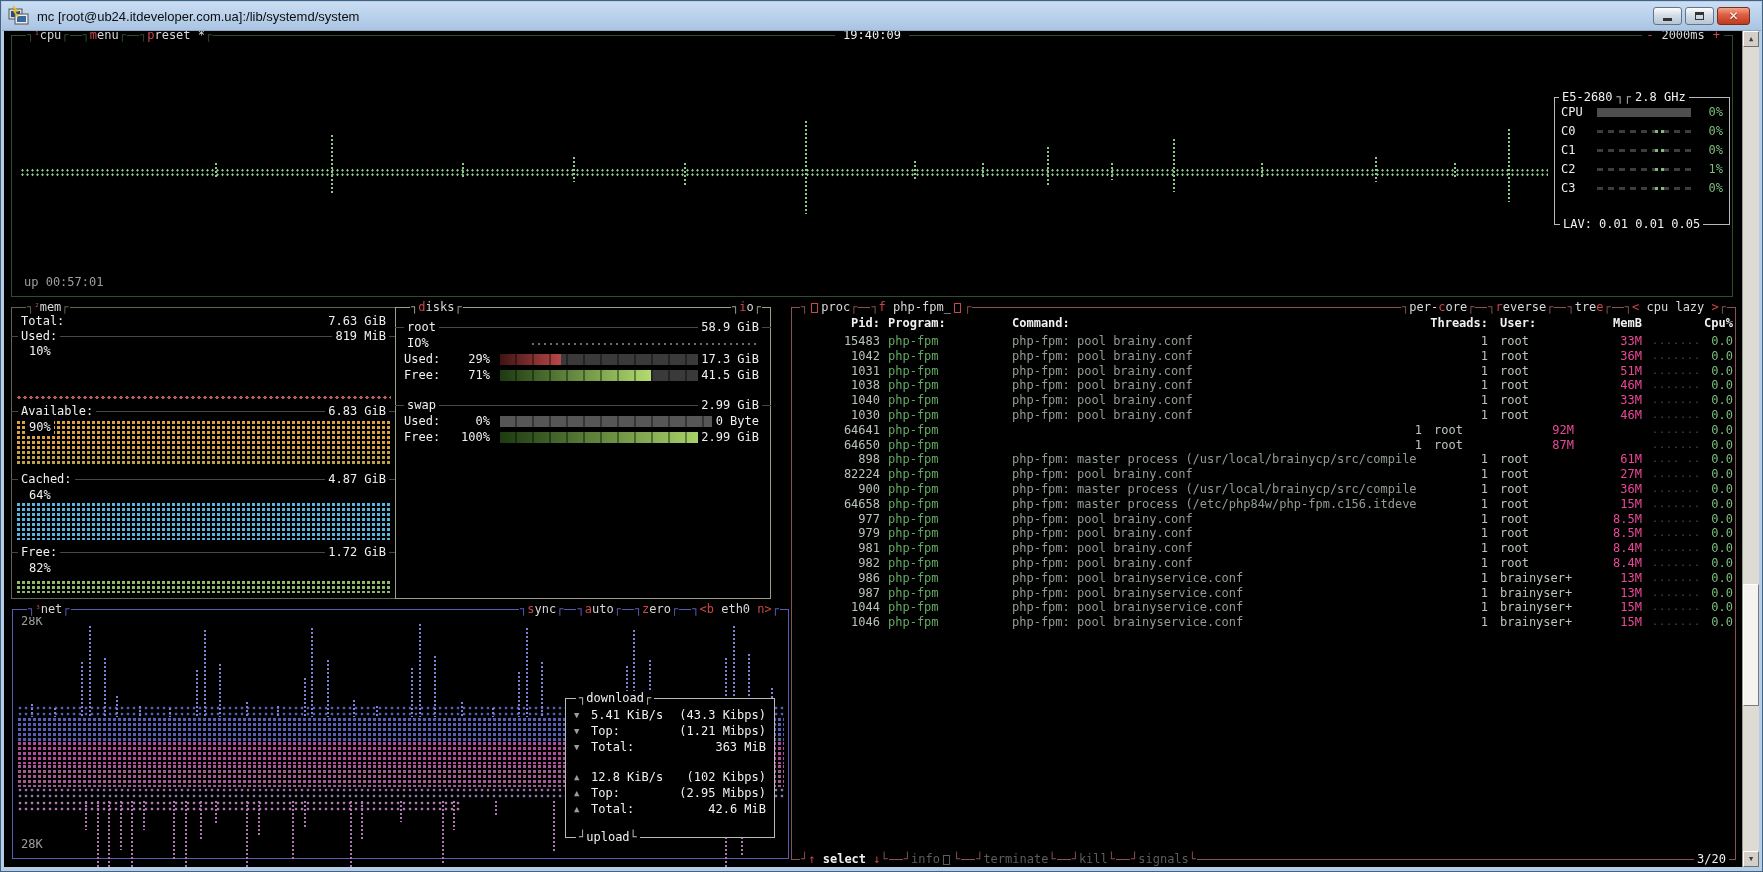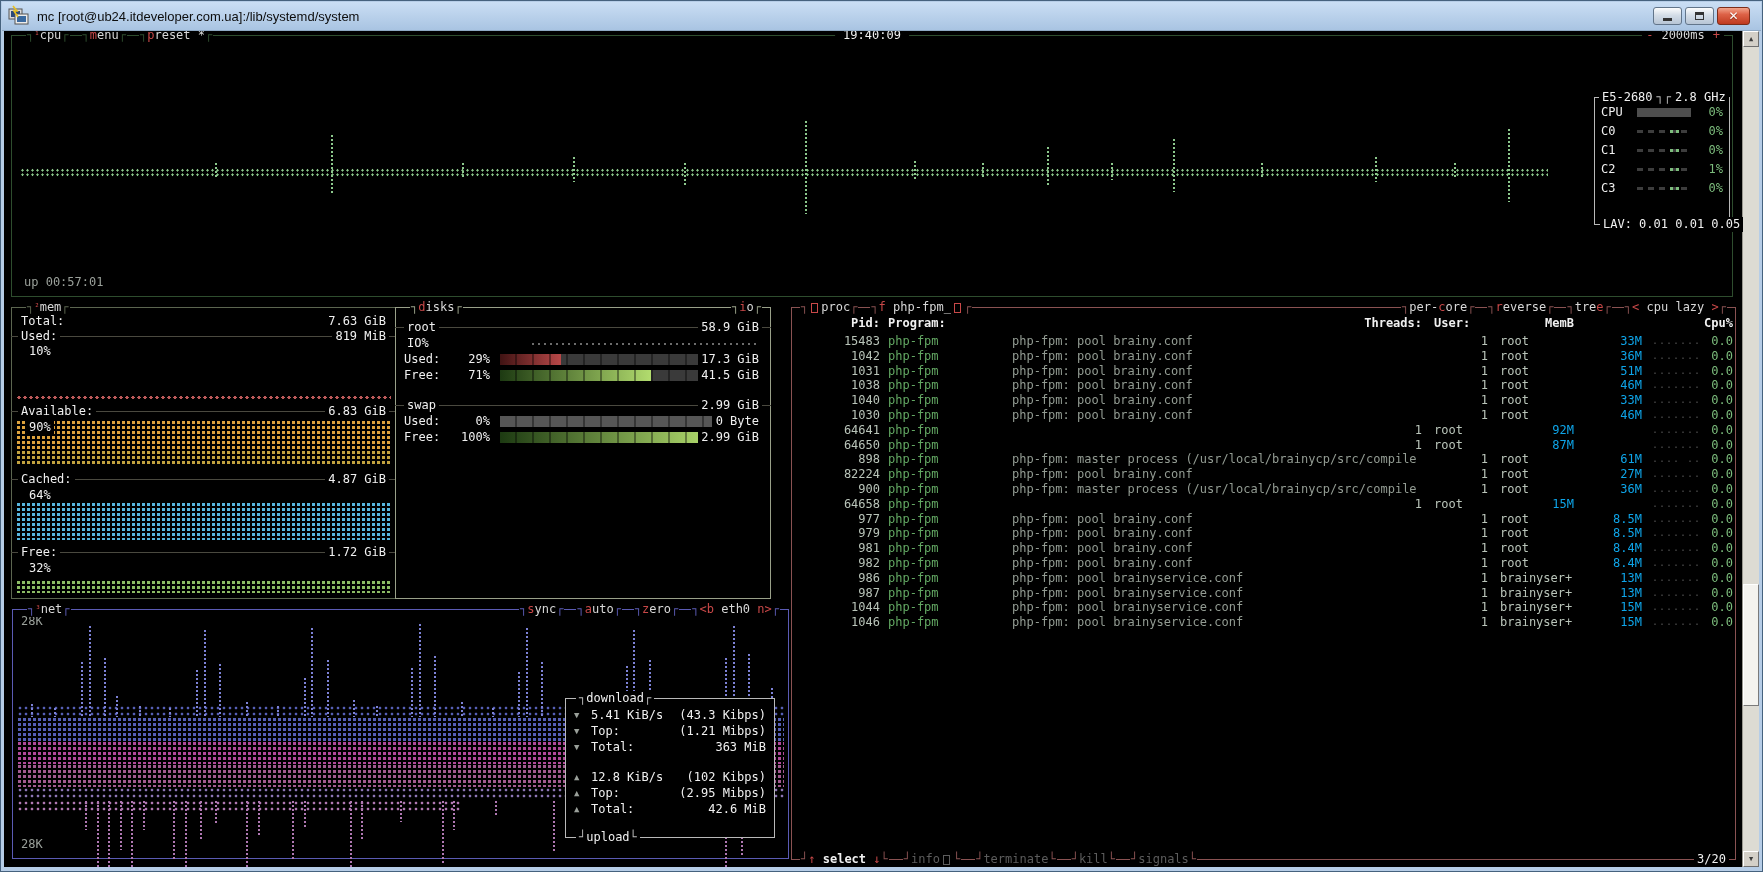--- a/index.html
+++ b/index.html
@@ -42,21 +42,21 @@
 .sup{color:var(--accent-red);font-size:9px;vertical-align:4px}
 .rbox{display:inline-block;width:7px;height:10px;border:1px solid var(--accent-red);margin:0 3px;vertical-align:-1px}
 .gbox{display:inline-block;width:7px;height:10px;border:1px solid var(--text-dim);margin:0 3px;vertical-align:-1px}
 
 .clock{position:absolute;top:-8px;left:50%;transform:translateX(-50%);background:#000;padding:0 8px;color:var(--text-bright);z-index:6}
 .rate{position:absolute;top:-8px;right:8px;background:#000;padding:0 4px;display:flex;gap:8px;z-index:6}
 .cpu-graph{position:absolute;left:8px;top:60px;right:8px;height:170px}
 .cpu-line{position:absolute;left:0;right:176px;top:72px;height:9px;background-image:radial-gradient(var(--cpu-dots) 1.2px,transparent 1.3px);background-size:5px 4.5px}
 .cspike{position:absolute;width:4px;background-image:radial-gradient(var(--cpu-dots) 1.1px,transparent 1.2px);background-size:4px 4px}
 .uptime{position:absolute;left:12px;bottom:6px;color:var(--text-gray)}
-.cpubox{position:absolute;right:2px;top:61px;width:136px;height:128px;border:1px solid var(--box-border);background:#000;z-index:4}
+.cpubox{position:absolute;right:2px;top:61px;width:176px;height:128px;border:1px solid var(--box-border);background:#000;z-index:4}
 .btitle{position:absolute;top:-8px;left:4px;background:#000;padding:0 3px;display:flex;gap:4px;color:var(--text-bright);white-space:pre}
 .btick{color:var(--box-border)}
 .cbrow{display:flex;align-items:center;height:19px;padding:0 6px;gap:6px}
 .cbrow:first-of-type{margin-top:5px}
 .cblabel{width:30px;color:var(--text-bright)}
 .cbbar{flex:1;height:9px;position:relative}
 .cbbar.solid{background:#4e4e4e}
 .cbbar.dashed::before{content:"";position:absolute;left:0;right:0;top:3px;height:3px;background:repeating-linear-gradient(90deg,#3d3d3d 0 6px,transparent 6px 11px)}
 .cbbar.dashed::after{content:"";position:absolute;left:62%;top:3px;width:12px;height:3px;background:repeating-linear-gradient(90deg,var(--green-text) 0 3px,transparent 3px 6px)}
 .cbval{width:26px;text-align:right;color:var(--green-text)}
@@ -116,21 +116,21 @@
 .nval{margin-left:auto;color:var(--text-bright)}
 
 .phead{position:absolute;top:8px;left:4px;right:4px;display:grid;grid-template-columns:84px 118px 424px 66px 86px 68px 10px 48px 35px;color:var(--text-bright);font-weight:bold}
 .prows{position:absolute;top:26px;left:4px;right:4px}
 .prow{display:grid;grid-template-columns:84px 118px 424px 66px 86px 68px 10px 48px 35px;height:14.8px;line-height:14.8px;white-space:nowrap;cursor:default}
 .c-pid{text-align:right;color:var(--row-text)}
 .c-prog{padding-left:8px;color:var(--program-green)}
 .c-cmd{padding-left:14px;color:var(--command-gray);overflow:hidden}
 .c-thr{text-align:right;color:var(--row-text)}
 .c-user{padding-left:12px;color:var(--row-text)}
-.c-mem{text-align:right;color:#0ea5e9}
+.c-mem{text-align:right;color:#ec4899}
 .c-spark{grid-column:8;color:#4f4f4f;font-size:10px;letter-spacing:1px;overflow:hidden}
 .c-cpu{text-align:right;color:var(--green-text);padding-right:2px}
 .phead .c-pid,.phead .c-prog,.phead .c-cmd,.phead .c-thr,.phead .c-user{color:var(--text-bright)}
 .phead .c-mem,.phead .c-cpu{color:var(--text-bright)}
 .pcount{position:absolute;bottom:-8px;right:6px;background:#000;padding:0 3px;color:var(--text-bright);z-index:6}
 </style>
 </head>
 <body>
 
 <div class="window">
@@ -243,21 +243,21 @@
       <div class="mpct mp-used">10%</div>
       <div class="mfill f-used"></div>
       <div class="mrow m-avail lined"><span class="lbl">Available:</span><span class="val">6.83 GiB</span></div>
       <div class="mfill f-avail"></div>
       <div class="mfill f-avail2"></div>
       <div class="mpct mp-avail">90%</div>
       <div class="mrow m-cached lined"><span class="lbl">Cached:</span><span class="val">4.87 GiB</span></div>
       <div class="mpct mp-cached">64%</div>
       <div class="mfill f-cached"></div>
       <div class="mrow m-free lined"><span class="lbl">Free:</span><span class="val">1.72 GiB</span></div>
-      <div class="mpct mp-free">32%</div>
+      <div class="mpct mp-free">82%</div>
       <div class="mfill f-free"></div>
     </div>
 
     <div class="panel p-disks">
       <div class="ptop">
         <span class="tgrp"><span class="tick">┐</span><span class="hk">d</span><span class="tl">isks</span><span class="tick">┌</span></span>
       </div>
       <div class="ptop right">
         <span class="tgrp"><span class="tick">┐</span><span class="hk">i</span><span class="tl">o</span><span class="tick">┌</span></span>
       </div>
@@ -446,20 +446,21 @@
       <div class="ptop right">
         <span class="tgrp"><span class="tick">┐</span><span class="tl">per-</span><span class="hk">c</span><span class="tl">ore</span><span class="tick">┌</span></span>
         <span class="tgrp"><span class="tick">┐</span><span class="hk">r</span><span class="tl">everse</span><span class="tick">┌</span></span>
         <span class="tgrp"><span class="tick">┐</span><span class="tl">tre</span><span class="hk">e</span><span class="tick">┌</span></span>
         <span class="tgrp"><span class="tick">┐</span><span class="hk">&lt;</span><span class="tl"> cpu lazy </span><span class="hk">&gt;</span><span class="tick">┌</span></span>
       </div>
 
       <div class="phead">
         <span class="c-pid">Pid:</span>
         <span class="c-prog">Program:</span>
+        <span class="c-cmd">Command:</span>
         <span class="c-thr">Threads:</span>
         <span class="c-user">User:</span>
         <span class="c-mem">MemB</span>
         <span class="c-spark"></span>
         <span class="c-cpu">Cpu%</span>
       </div>
 
       <div class="prows">
 
           <div class="prow">
@@ -577,20 +578,21 @@
             <span class="c-thr">1</span>
             <span class="c-user">root</span>
             <span class="c-mem">36M</span>
             <span class="c-spark">........</span>
             <span class="c-cpu">0.0</span>
           </div>
 
           <div class="prow">
             <span class="c-pid">64658</span>
             <span class="c-prog">php-fpm</span>
+            <span class="c-cmd">php-fpm: master process (/etc/php84w/php-fpm.c156.itdeve</span>
             <span class="c-thr">1</span>
             <span class="c-user">root</span>
             <span class="c-mem">15M</span>
             <span class="c-spark">........</span>
             <span class="c-cpu">0.0</span>
           </div>
 
           <div class="prow">
             <span class="c-pid">977</span>
             <span class="c-prog">php-fpm</span>

